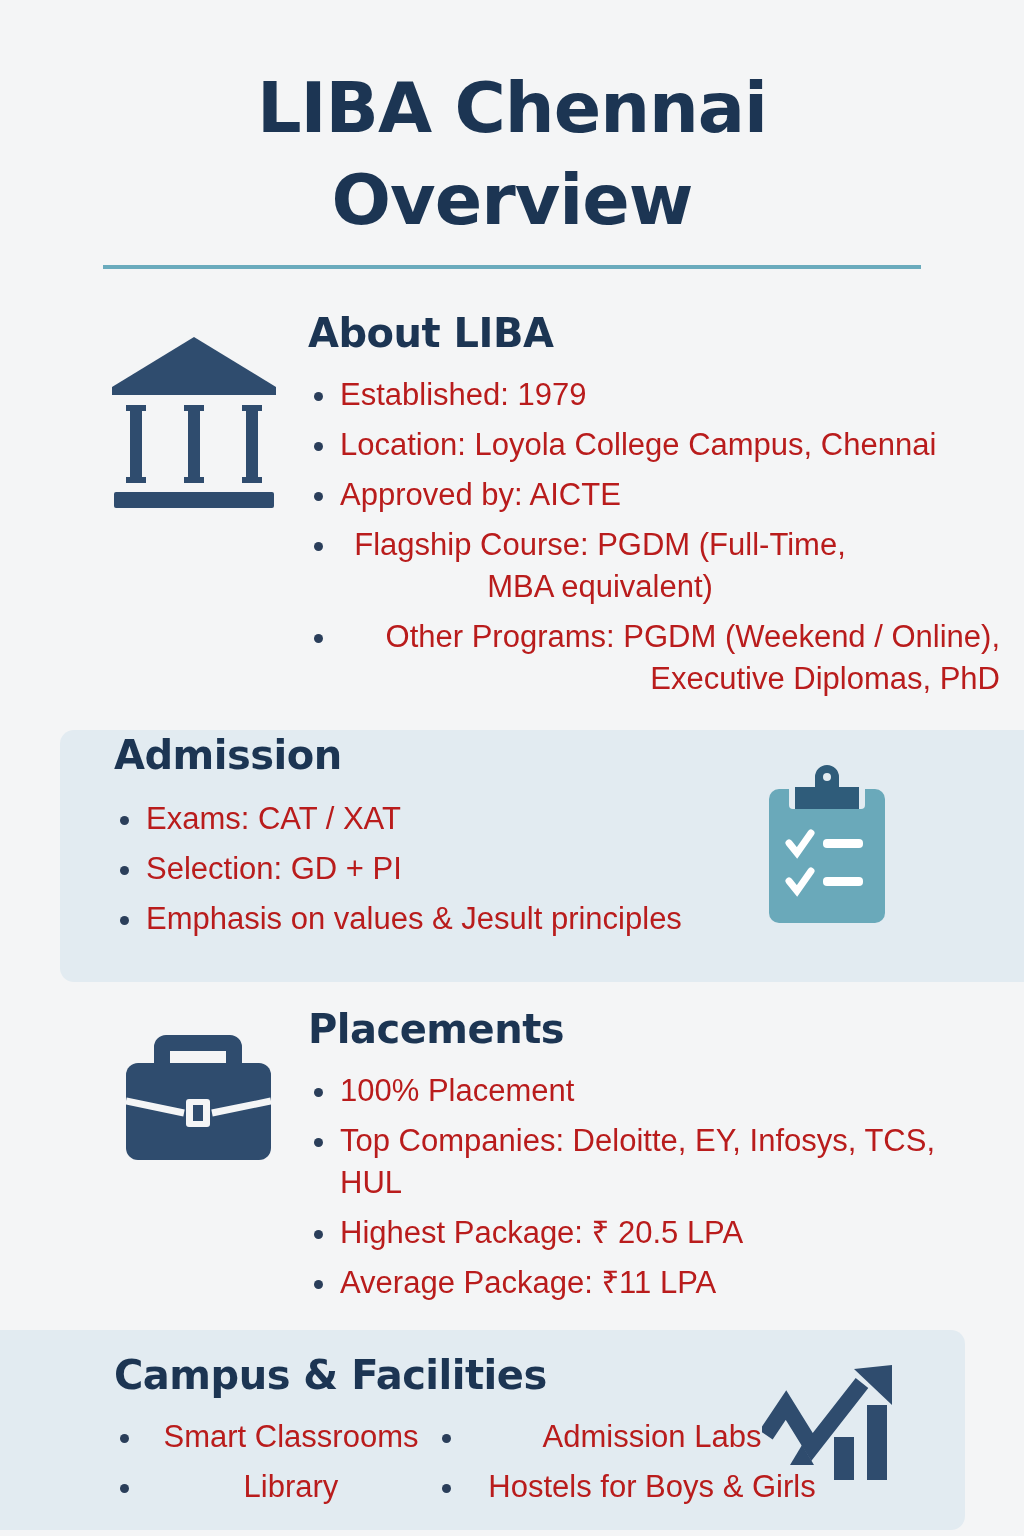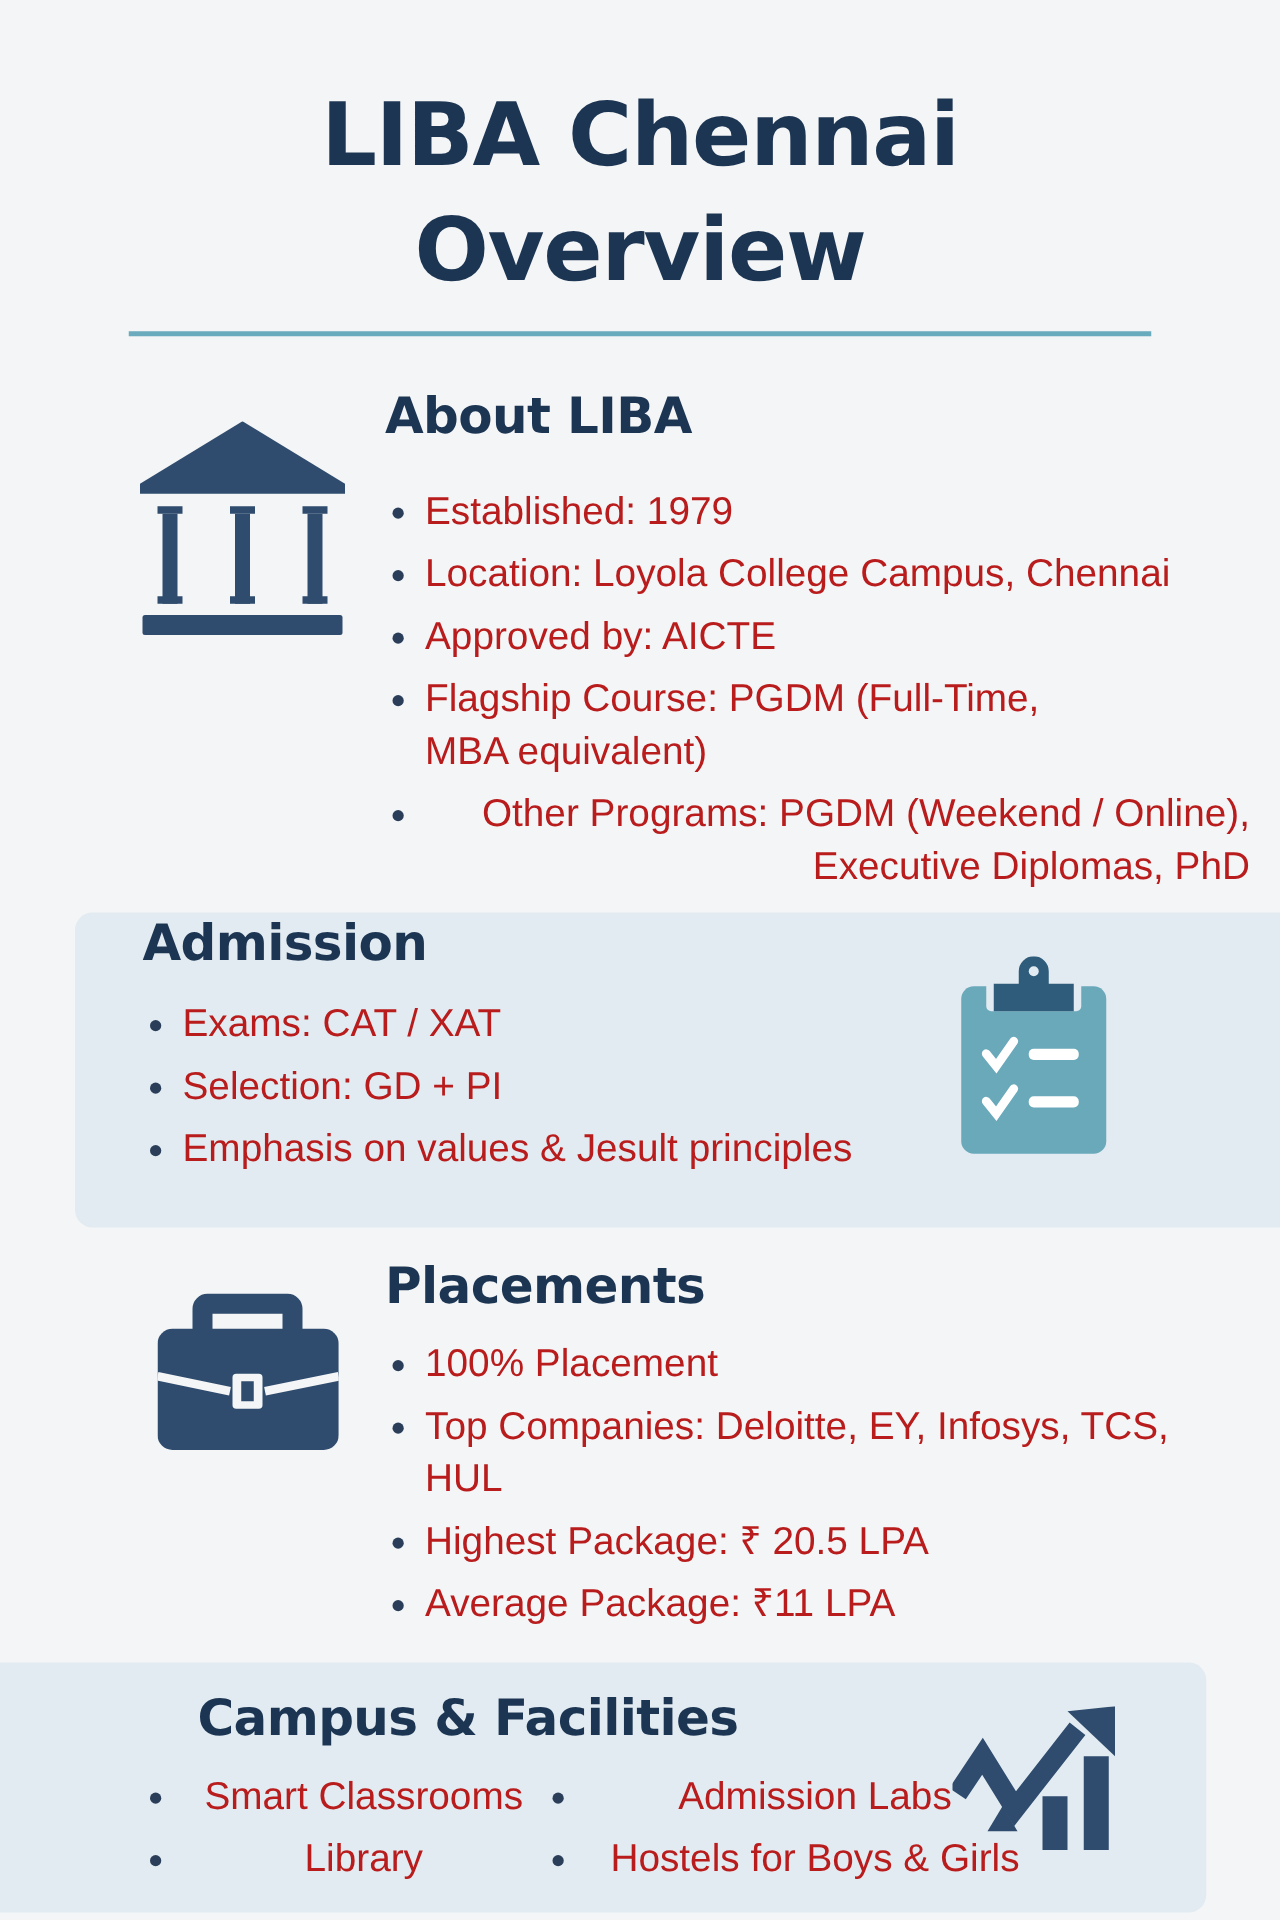--- a/index.html
+++ b/index.html
@@ -32,26 +32,26 @@
     <rect x="74" y="68" width="20" height="6" fill="#2f4c6e"></rect>
       <rect x="78" y="74" width="12" height="72" fill="#2f4c6e"></rect>
       <rect x="74" y="140" width="20" height="6" fill="#2f4c6e"></rect>
     <rect x="132" y="68" width="20" height="6" fill="#2f4c6e"></rect>
       <rect x="136" y="74" width="12" height="72" fill="#2f4c6e"></rect>
       <rect x="132" y="140" width="20" height="6" fill="#2f4c6e"></rect>
     <rect x="4" y="155" width="160" height="16" rx="2" fill="#2f4c6e"></rect>
   </svg>
 </div>
 <div class="sec" style="left:308px;top:310px;width:700px;">
-  <div class="h2" style="margin-bottom:32px;">About LIBA</div>
+  <div class="h2" style="margin-bottom:18px;">About LIBA</div>
   <ul>
     <li>Established: 1979</li>
     <li>Location: Loyola College Campus, Chennai</li>
     <li>Approved by: AICTE</li>
-    <li style="width:520px;">Flagship Course: PGDM (Full-Time, MBA equivalent)</li>
+    <li style="width:520px;text-align:center;">Flagship Course: PGDM (Full-Time, MBA equivalent)</li>
     <li style="width:660px;text-align:right;">Other Programs: PGDM (Weekend / Online), Executive Diplomas, PhD</li>
   </ul>
 </div>
 
 <div class="panel" style="left:60px;top:730px;width:964px;height:252px;border-radius:14px 0 0 14px;"></div>
 <div class="sec" style="left:114px;top:732px;width:640px;">
   <div class="h2" style="margin-bottom:20px;">Admission</div>
   <ul>
     <li>Exams: CAT / XAT</li>
     <li>Selection: GD + PI</li>
@@ -85,21 +85,21 @@
   <ul>
     <li>100% Placement</li>
     <li style="width:640px;">Top Companies: Deloitte, EY, Infosys, TCS, HUL</li>
     <li>Highest Package: ₹ 20.5 LPA</li>
     <li>Average Package: ₹11 LPA</li>
   </ul>
 </div>
 
 <div class="panel" style="left:0;top:1330px;width:965px;height:200px;border-radius:0 14px 14px 0;"></div>
 <div class="sec" style="left:114px;top:1352px;width:740px;">
-  <div class="h2" style="margin-bottom:18px;margin-left:44px;">Campus &amp; Facilities</div>
+  <div class="h2" style="margin-bottom:18px;">Campus &amp; Facilities</div>
   <div style="display:grid;grid-template-columns:322px 400px;row-gap:0;text-align:center;">
     <ul>
         <li>Smart Classrooms</li>
       </ul>
     <ul>
         <li>Admission Labs</li>
       </ul>
     <ul>
         <li>Library</li>
       </ul>

